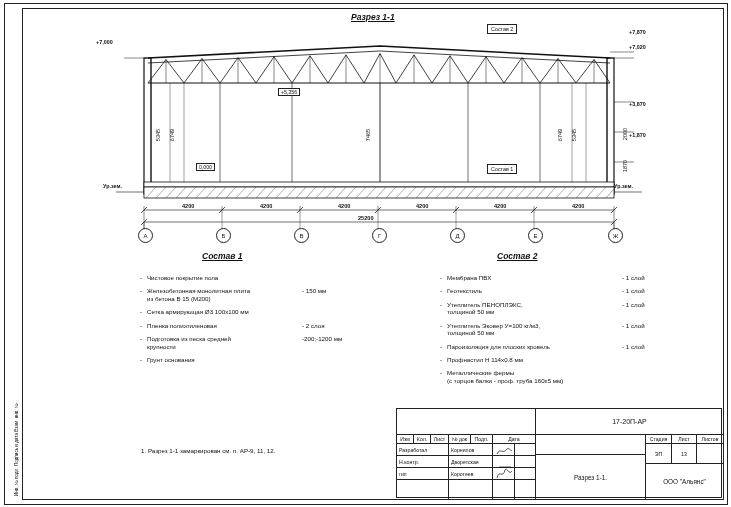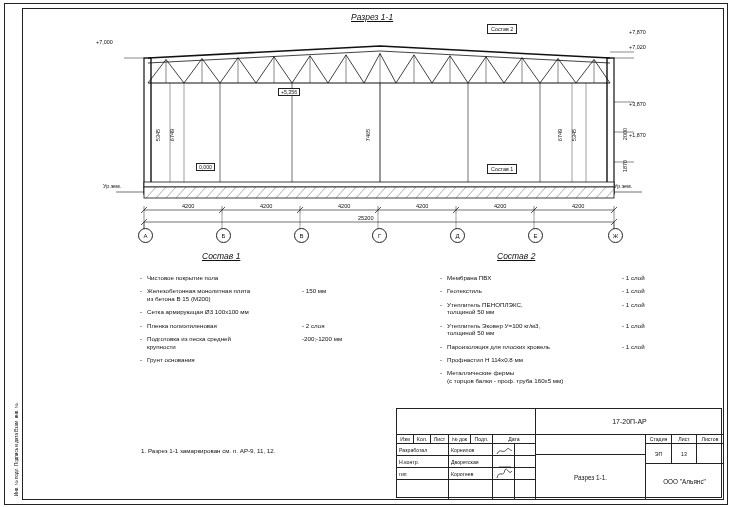--- a/index.html
+++ b/index.html
@@ -7,21 +7,21 @@
     width:731px;height:507px;
     background:#ffffff;
     font-family:"Liberation Sans", sans-serif;
     color:#111;
     overflow:hidden;
     position:relative;
   }
   #sheet{position:absolute;left:0;top:0;width:731px;height:507px;}
   .frame-outer{position:absolute;left:4px;top:3px;width:722px;height:500px;border:1px solid #222;}
   .frame-inner{position:absolute;left:22px;top:8px;width:700px;height:490px;border:1px solid #222;}
-  .abs{position:absolute;}
+  .abs{position:absolute;font-weight:bold;}
   .ttl{font-style:italic;text-decoration:underline;font-size:8.5px;}
   svg{display:block;}
   .leftstrip{position:absolute;left:5px;top:330px;width:17px;height:168px;border-right:1px solid #222;}
   .vtext{
     position:absolute;transform-origin:0 0;transform:rotate(-90deg);
     font-size:4.6px;white-space:nowrap;color:#111;
   }
   .specs{position:absolute;font-size:6.2px;line-height:1.25;}
   .spec-row{display:flex;align-items:flex-start;margin-bottom:5.5px;}
   .spec-dash{width:7px;flex:0 0 7px;}

